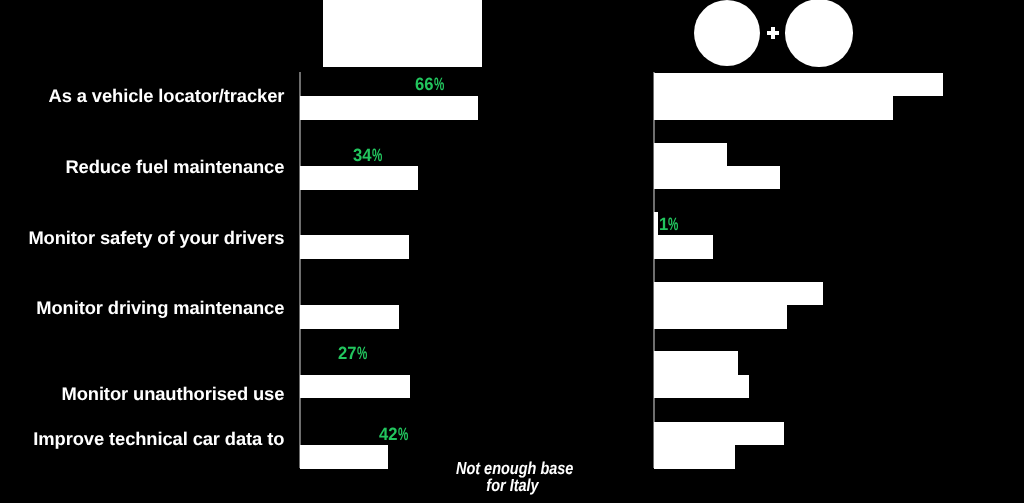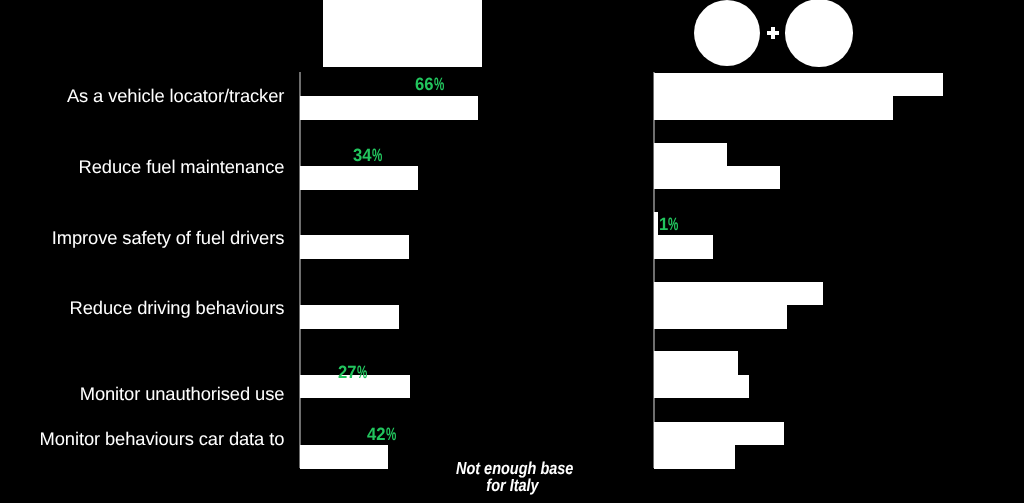--- a/index.html
+++ b/index.html
@@ -5,21 +5,21 @@
 <style>
   html,body{margin:0;padding:0;background:#000;}
   body{width:1024px;height:503px;overflow:hidden;
        font-family:"Liberation Sans",sans-serif;
        -webkit-font-smoothing:antialiased;-moz-osx-font-smoothing:grayscale;text-rendering:geometricPrecision;}
   #stage{position:relative;width:1024px;height:503px;background:#000;
          transform:translateZ(0);}
   
   .axis{position:absolute;width:1.7px;background:#6e6e6e;}
   .bar{position:absolute;background:#ffffff;}
-  .cat-label{position:absolute;right:0;color:#fff;font-weight:normal;font-size:18.35px;
+  .cat-label{position:absolute;right:0;color:#fff;font-weight:bold;font-size:18.35px;
              line-height:21.5px;text-align:right;white-space:nowrap;letter-spacing:-0.1px;
              transform:translateZ(0);}
   .vlabel{position:absolute;color:#22c55e;font-weight:bold;font-size:17.9px;line-height:16px;
           white-space:nowrap;letter-spacing:0;transform:translateZ(0);}
   .vnum{display:inline-block;transform:scaleX(0.928);transform-origin:left center;}
   .vpct{display:inline-block;transform:scaleX(0.648);transform-origin:left center;
         margin-right:-5.6px;}
   .footnote{position:absolute;color:#fff;font-weight:bold;font-style:italic;
             font-size:17.3px;line-height:17.2px;text-align:center;white-space:nowrap;
             transform:scaleX(0.838) translateZ(0);transform-origin:center top;}
@@ -33,44 +33,44 @@
 
 <div id="stage">
   <div id="category-labels">
       <div class="cat-label" style="top: 84.7px; right: 739.7px;">
         <div>As a vehicle locator/tracker</div>
       </div>
       <div class="cat-label" style="top: 155.5px; right: 739.7px;">
         <div>Reduce fuel maintenance</div>
       </div>
       <div class="cat-label" style="top: 227.1px; right: 739.7px;">
-        <div>Improve safety of fuel drivers</div>
+        <div>Monitor safety of your drivers</div>
       </div>
       <div class="cat-label" style="top: 296.9px; right: 739.7px;">
-        <div>Reduce driving behaviours</div>
+        <div>Monitor driving maintenance</div>
       </div>
       <div class="cat-label" style="top: 383px; right: 739.7px;">
         <div>Monitor unauthorised use</div>
       </div>
       <div class="cat-label" style="top: 427.9px; right: 739.7px;">
-        <div>Monitor behaviours car data to</div>
+        <div>Improve technical car data to</div>
       </div>
     </div>
   <div id="left-panel">
       <div class="axis" style="left: 299.4px; top: 72px; height: 396px;"></div>
       <div class="bar" style="left: 300.3px; top: 96.2px; width: 178.2px; height: 23.8px;"></div>
       <div class="bar" style="left: 300.3px; top: 165.8px; width: 117.7px; height: 23.8px;"></div>
       <div class="bar" style="left: 300.3px; top: 235.4px; width: 108.7px; height: 23.8px;"></div>
       <div class="bar" style="left: 300.3px; top: 305px; width: 99.1px; height: 23.8px;"></div>
       <div class="bar" style="left: 300.3px; top: 374.7px; width: 110px; height: 23.8px;"></div>
       <div class="bar" style="left: 300.3px; top: 444.8px; width: 87.7px; height: 23.8px;"></div>
       <div class="vlabel" style="left: 415px; top: 76.1px;"><span class="vnum" style="margin-right: -1.39px;">66</span><span class="vpct">%</span></div>
       <div class="vlabel" style="left: 353px; top: 146.8px;"><span class="vnum" style="margin-right: -1.39px;">34</span><span class="vpct">%</span></div>
-      <div class="vlabel" style="left: 338px; top: 364px;"><span class="vnum" style="margin-right: -1.39px;">27</span><span class="vpct">%</span></div>
-      <div class="vlabel" style="left: 367px; top: 425.8px;"><span class="vnum" style="margin-right: -1.39px;">42</span><span class="vpct">%</span></div>
+      <div class="vlabel" style="left: 338px; top: 345px;"><span class="vnum" style="margin-right: -1.39px;">27</span><span class="vpct">%</span></div>
+      <div class="vlabel" style="left: 379px; top: 425.8px;"><span class="vnum" style="margin-right: -1.39px;">42</span><span class="vpct">%</span></div>
     </div>
   <div id="right-panel">
       <div class="axis" style="left: 653.1px; top: 72px; height: 396px;"></div>
       <div class="bar" style="left: 653.8px; top: 72.6px; width: 289.4px; height: 23.6px;"></div>
       <div class="bar" style="left: 653.8px; top: 142.7px; width: 73.3px; height: 23.6px;"></div>
       <div class="bar" style="left: 653.8px; top: 212.4px; width: 4.6px; height: 23.6px;"></div>
       <div class="bar" style="left: 653.8px; top: 281.6px; width: 169.1px; height: 23.6px;"></div>
       <div class="bar" style="left: 653.8px; top: 351.3px; width: 84.7px; height: 23.6px;"></div>
       <div class="bar" style="left: 653.8px; top: 421.6px; width: 130.5px; height: 23.6px;"></div>
       <div class="bar" style="left: 653.8px; top: 96.3px; width: 239.2px; height: 23.3px;"></div>

